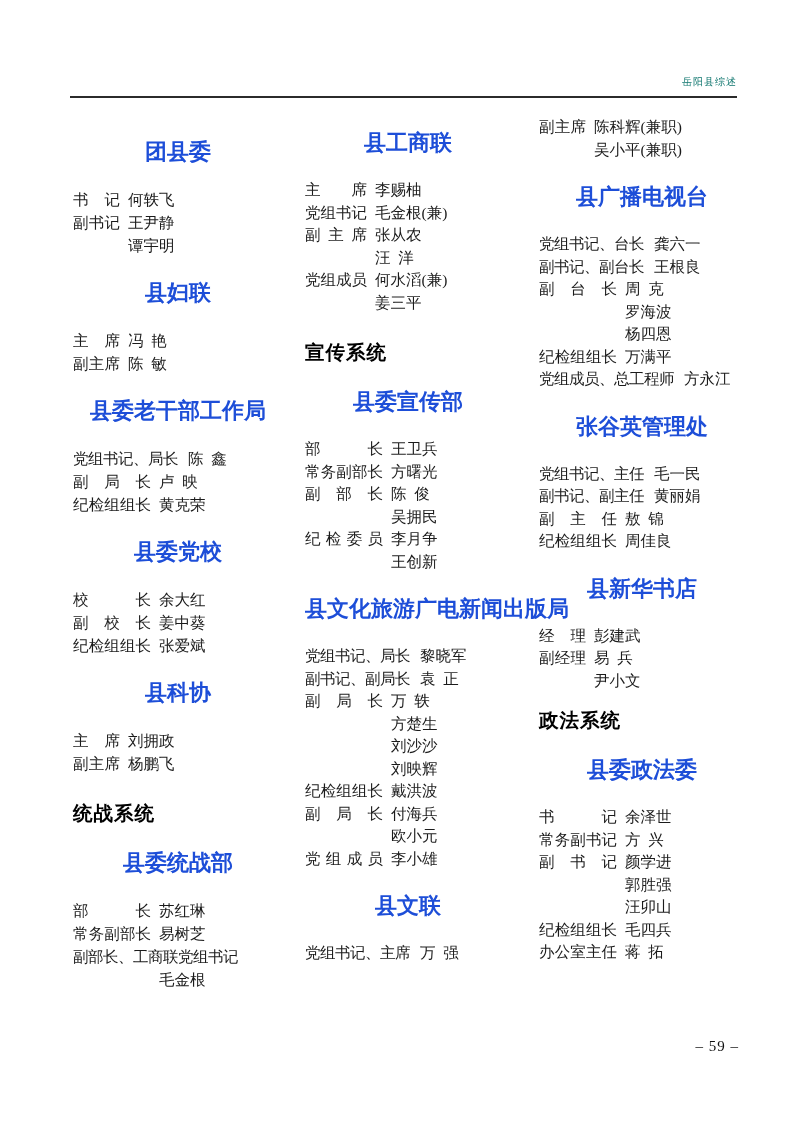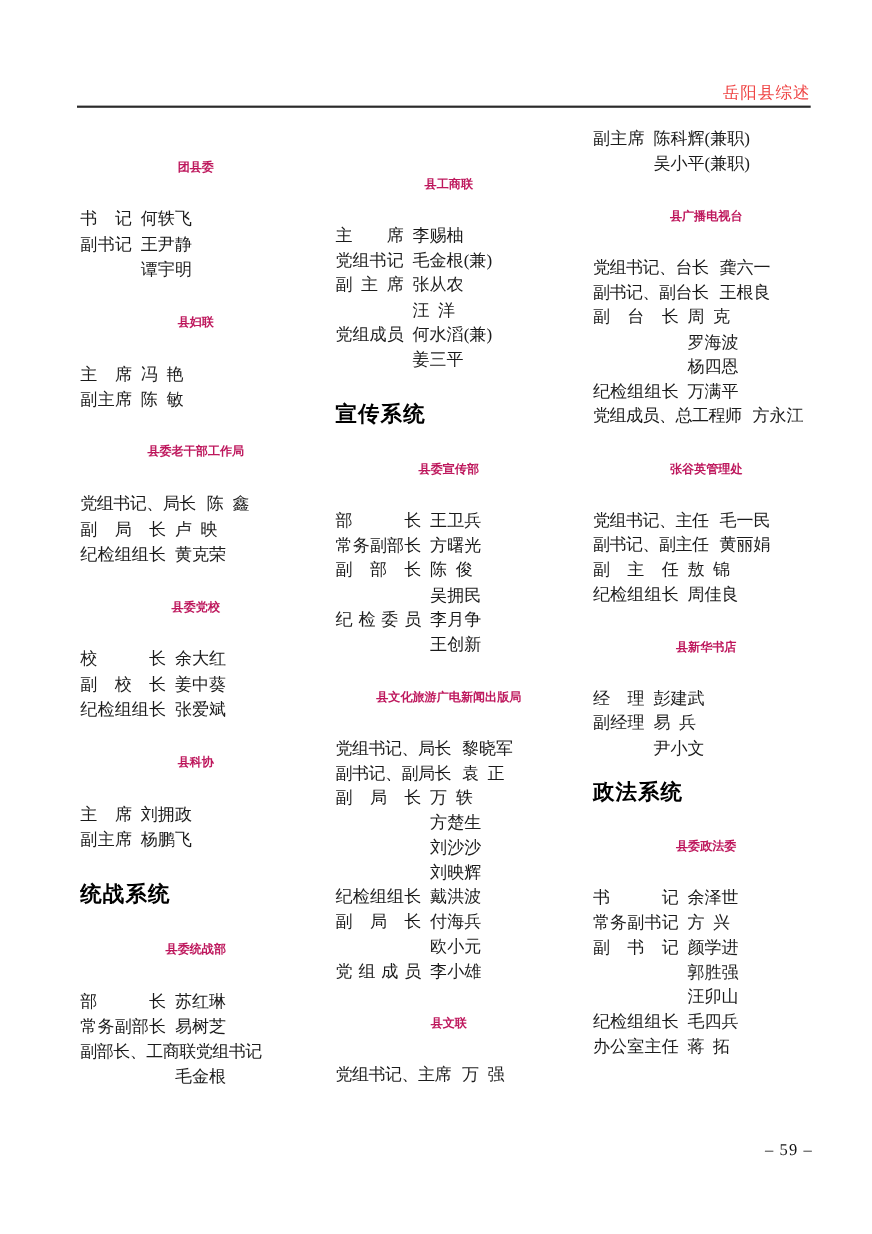--- a/index.html
+++ b/index.html
@@ -3,35 +3,35 @@
 <meta charset="utf-8">
 <style>
   html,body { margin:0; padding:0; background:#ffffff; }
   .page {
     position:relative; width:793px; height:1122px; background:#ffffff;
     font-family:"Liberation Serif","DejaVu Serif",serif; color:#1b1b1b;
     overflow:hidden;
   }
   .header {
     position:absolute; top:75px; right:56px;
-    font-size:15px; letter-spacing:1px; color:#ef4444;
+    font-size:10px; letter-spacing:1px; color:#0f766e;
   }
   .rule {
     position:absolute; top:96px; left:70px; width:667px; height:2px;
     background:#2b2b2b;
   }
   .col { position:absolute; width:206px; }
   .col1 { left:73px;  top:105px; width:210px; }
-  .col2 { left:305px; top:121px; }
+  .col2 { left:305px; top:96px; }
   .col3 { left:539px; top:116px; }
 
   .org-heading {
     font-family:Liberation Serif, serif;
-    font-weight:bold; font-size:11px; line-height:22px;
-    text-align:center; margin:25px 0; white-space:nowrap; color:#be185d;
+    font-weight:bold; font-size:22px; line-height:22px;
+    text-align:center; margin:25px 0; white-space:nowrap; color:#1d4ed8;
   }
   .org-heading:first-child { margin-top:36px; }
   .sys-heading {
     font-weight:bold; font-size:19.5px; line-height:26px;
     text-align:left; margin:26px 0 20px; letter-spacing:1px; color:#000;
   }
   .col3 .sys-heading { margin-top:16px; }
 
   .entries { margin:0; }
   .entry { display:flex; font-size:15.5px; line-height:22.5px; white-space:nowrap; }

